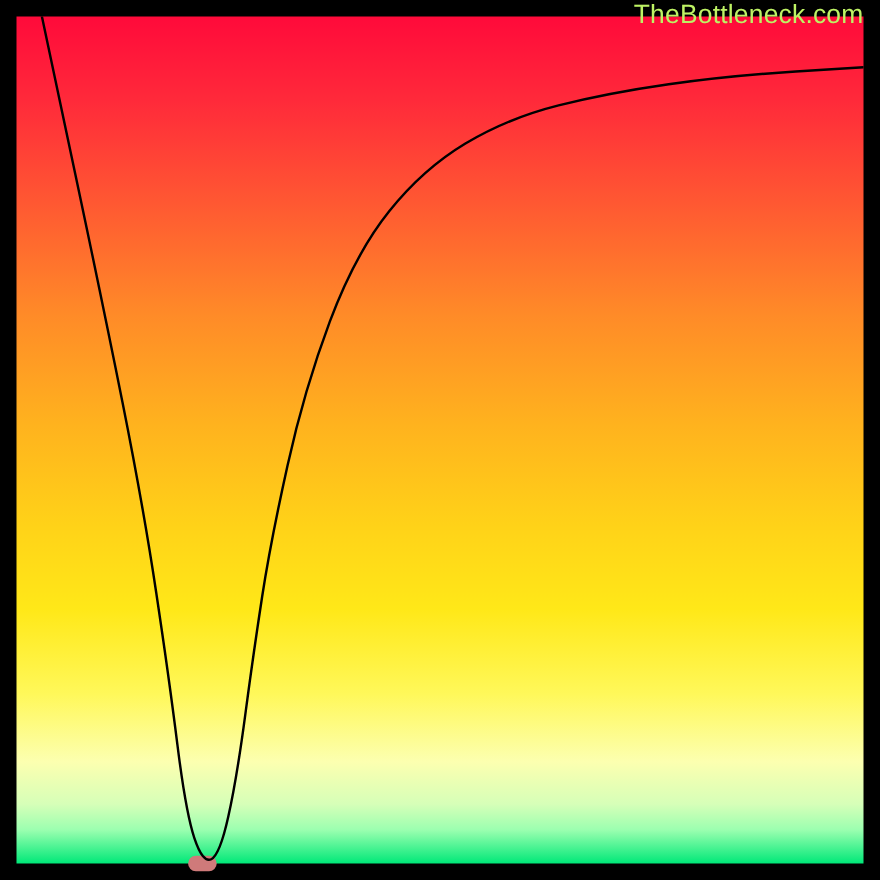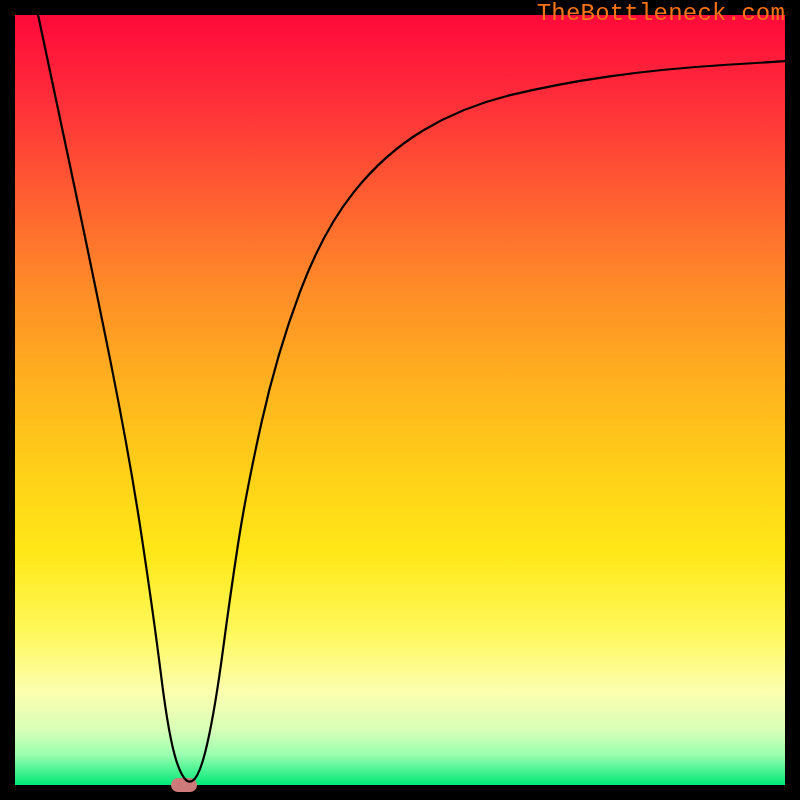--- a/index.html
+++ b/index.html
@@ -29,26 +29,25 @@
       #fcffb0 88%,
       #d6ffb8 93%,
       #9cffb0 96%,
       #00e878 100%
     );
   }
   .watermark {
     position: absolute;
     top: 0px;
     right: 15px;
-    color: #f97316;
+    color: #bef264;
     font-size: 24px;
     font-weight: 500;
     letter-spacing: 0.2px;
     z-index: 5;
-    font-family: Liberation Mono, monospace;
   }
   .marker {
     position: absolute;
     width: 26px;
     height: 14px;
     background: #cf7a7a;
     border-radius: 7px;
     z-index: 3;
     transform: translate(-50%, -50%);
   }

